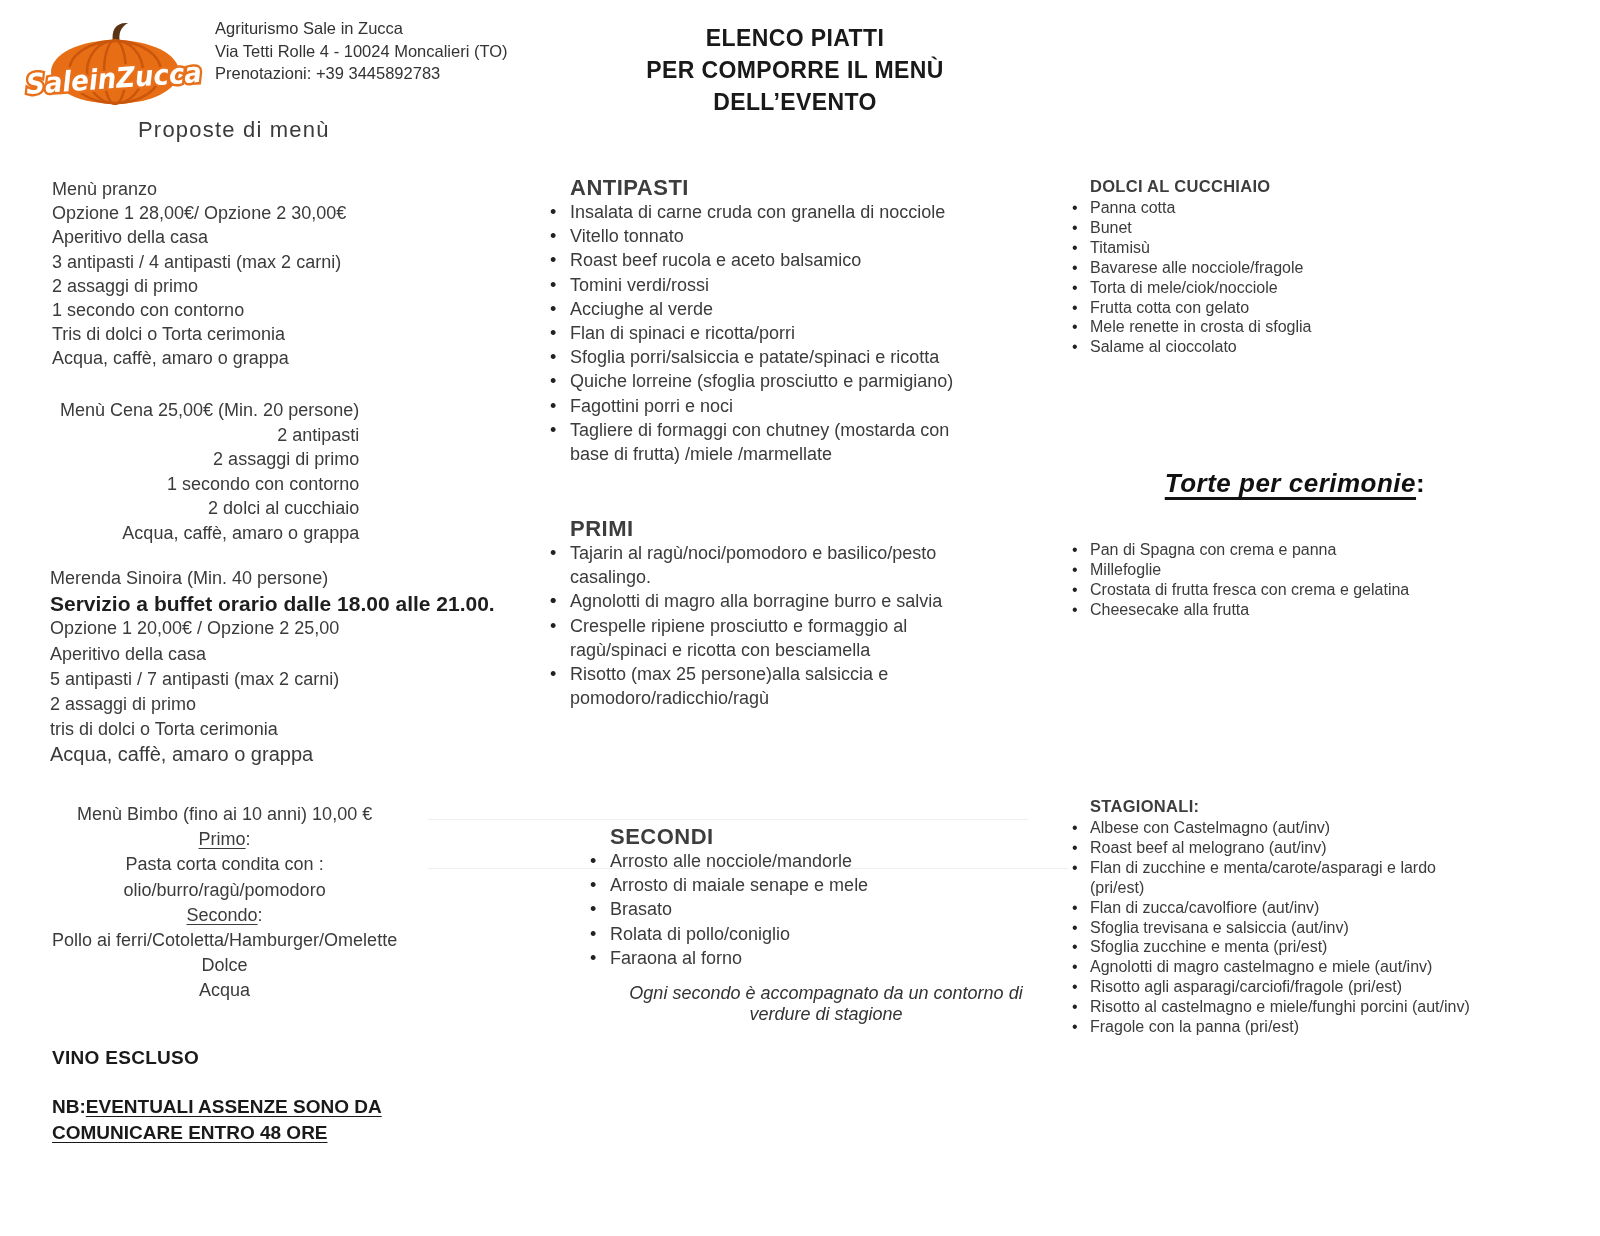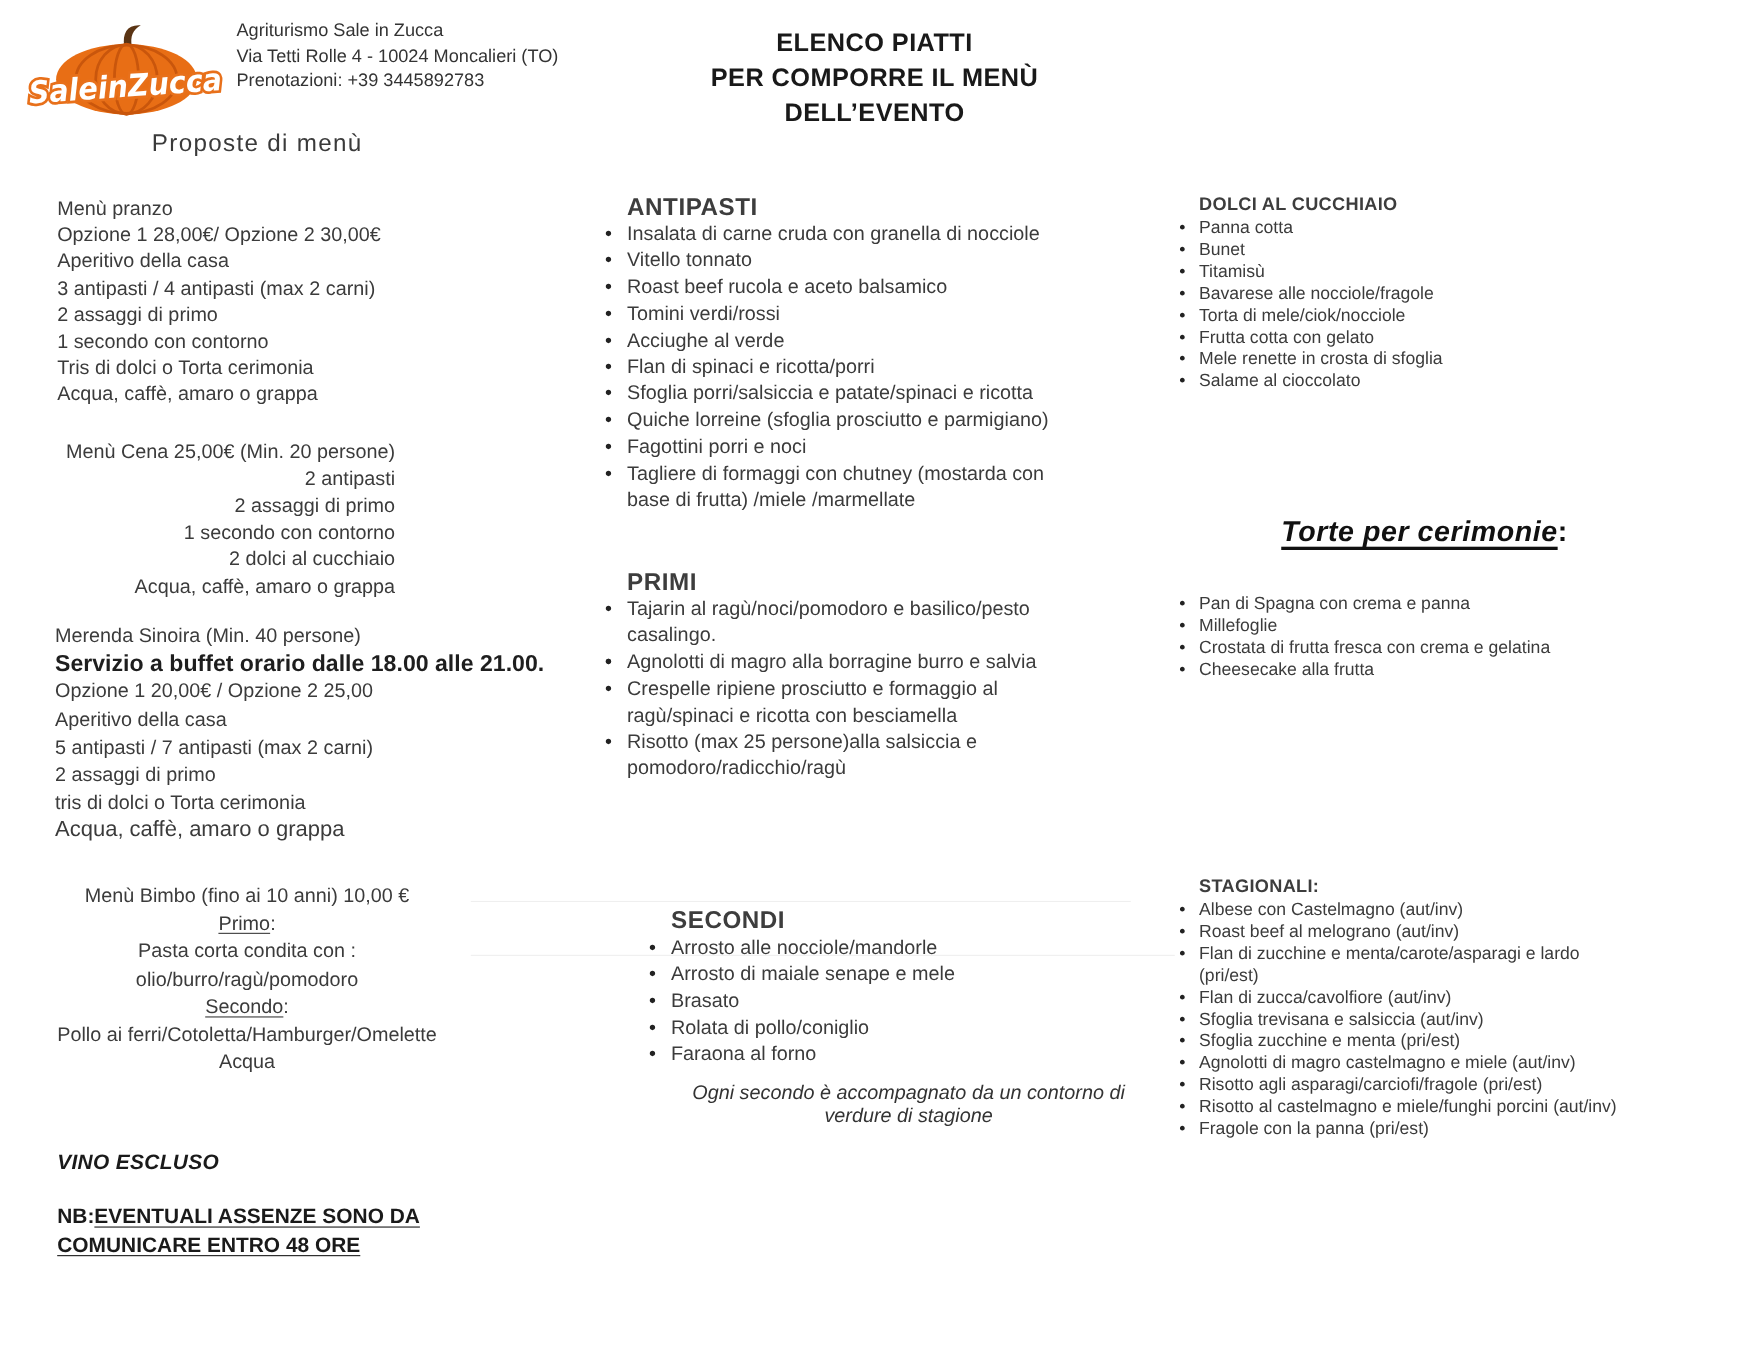--- a/index.html
+++ b/index.html
@@ -128,24 +128,25 @@
 <div id="bimbo" class="abs lsec" style="left:52px; top:802px;text-align:center;">
   <div>Menù Bimbo (fino ai 10 anni) 10,00 €</div>
   <div><span class="ulabel">Primo</span><span>:</span></div>
   <div>
 
   <div>Pasta corta condita con :</div>
       <div>olio/burro/ragù/pomodoro</div>
     </div>
   <div><span class="ulabel">Secondo</span><span>:</span></div>
   <div>Pollo ai ferri/Cotoletta/Hamburger/Omelette</div>
+  <div>Dolce</div>
   <div>Acqua</div>
 </div>
 
-<div class="abs vino" style="left:52px; top:1047px;font-style:italic;">VINO ESCLUSO</div>
+<div class="abs vino" style="left:52px; top:1047px;">VINO ESCLUSO</div>
 
 <div class="abs nb" style="left:52px; top:1094px;"><span>NB:</span><span class="u">EVENTUALI ASSENZE SONO DA
 COMUNICARE ENTRO 48 ORE</span></div>
 
 <section class="abs" style="left:546px; top:176px; width:500px;">
   <h2 class="mid-h">ANTIPASTI</h2>
   <ul class="blist mid-list">
 
   <li><span class="dot">•</span><span>Insalata di carne cruda con granella di nocciole</span></li>
       <li><span class="dot">•</span><span>Vitello tonnato</span></li>

